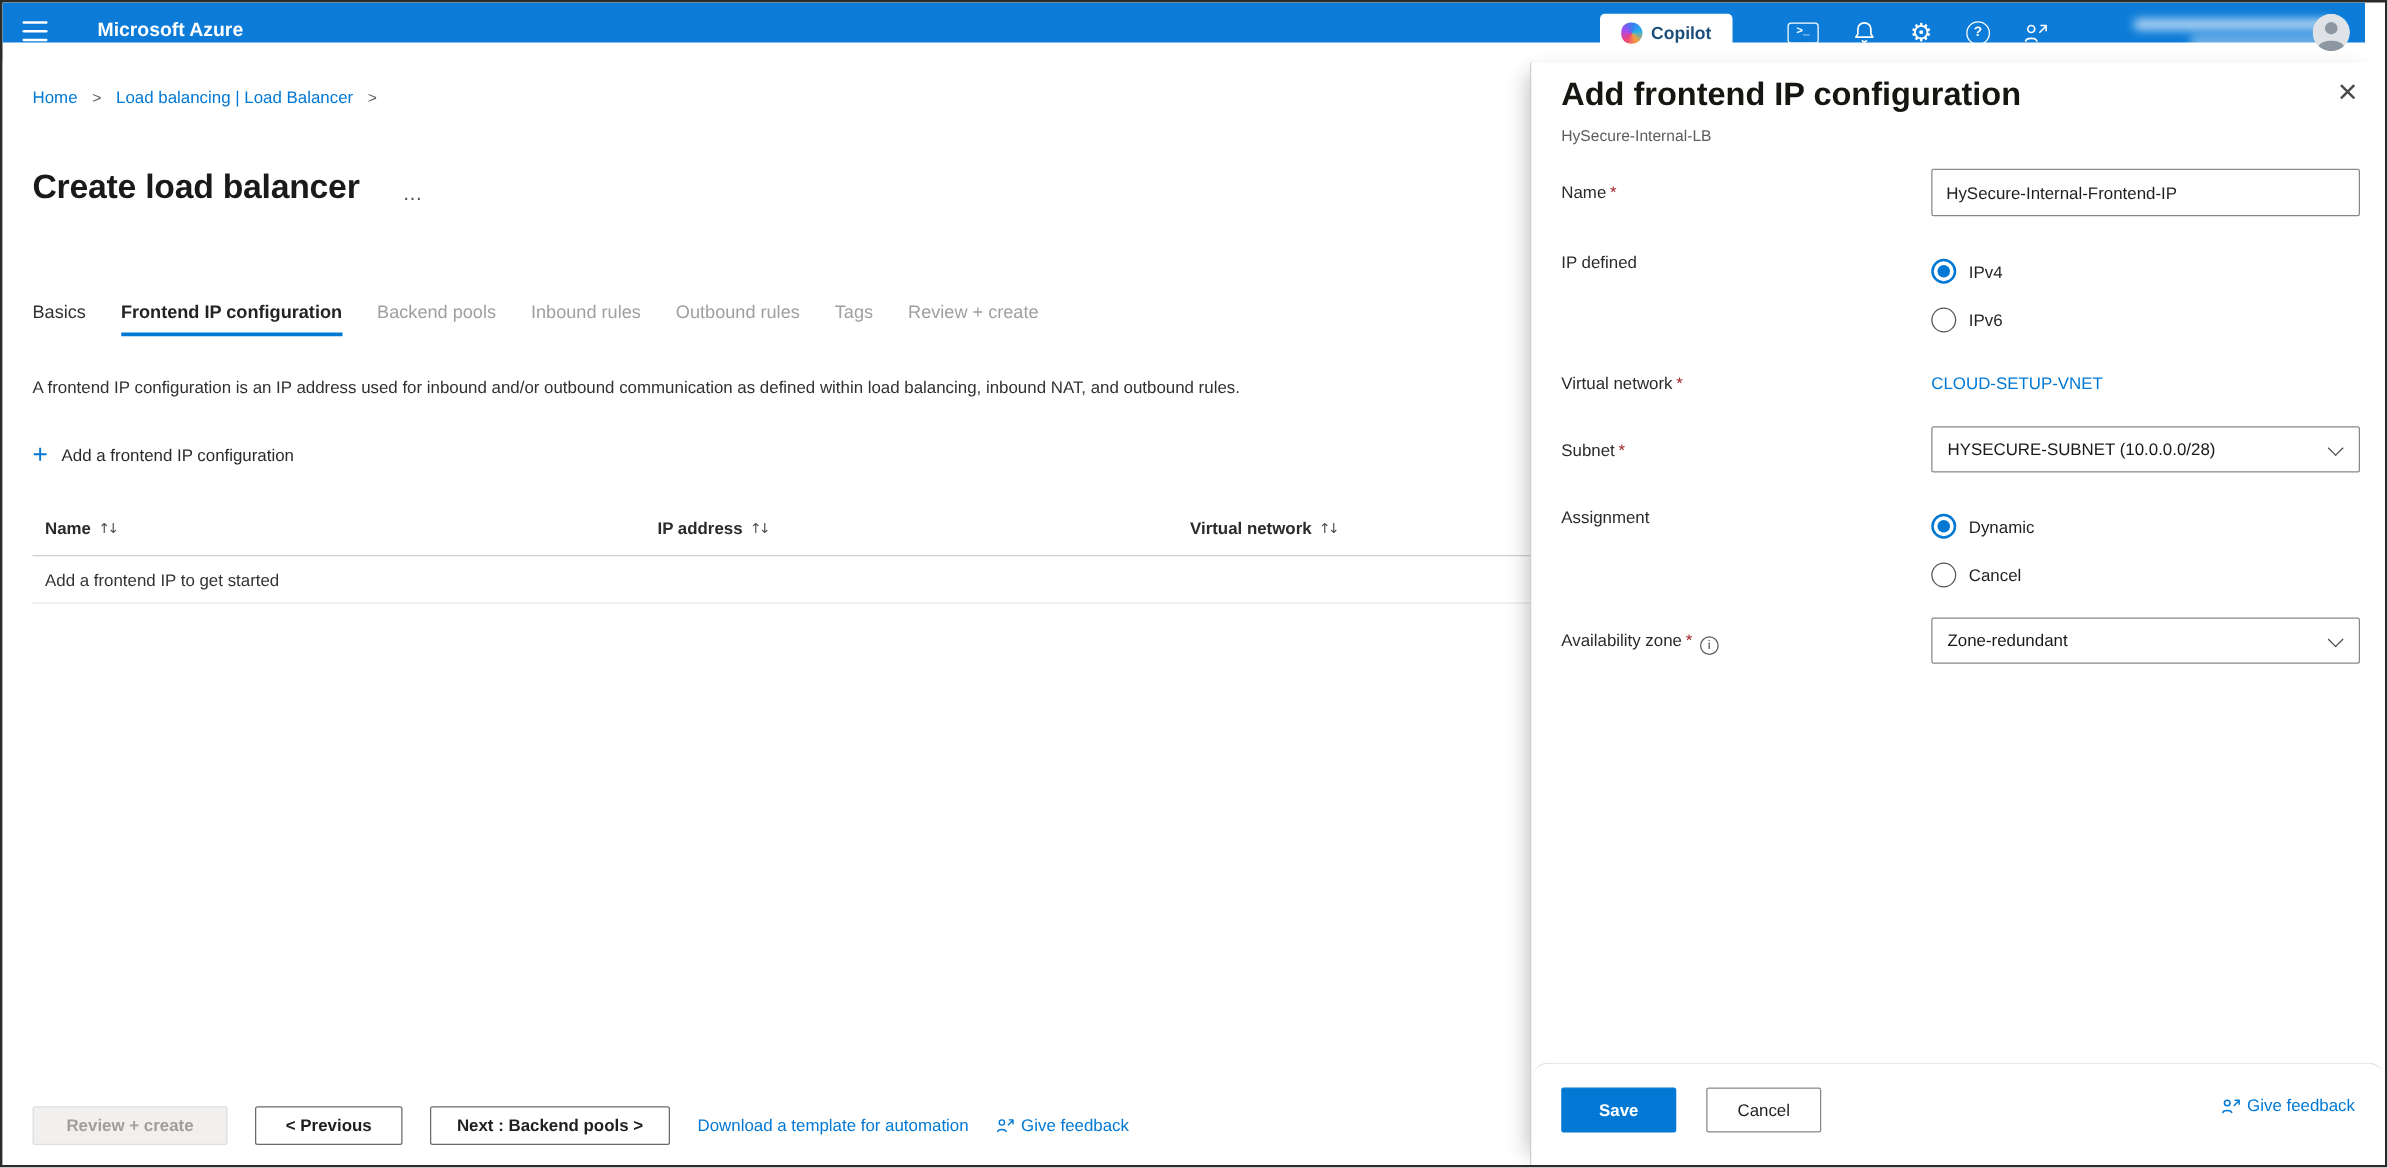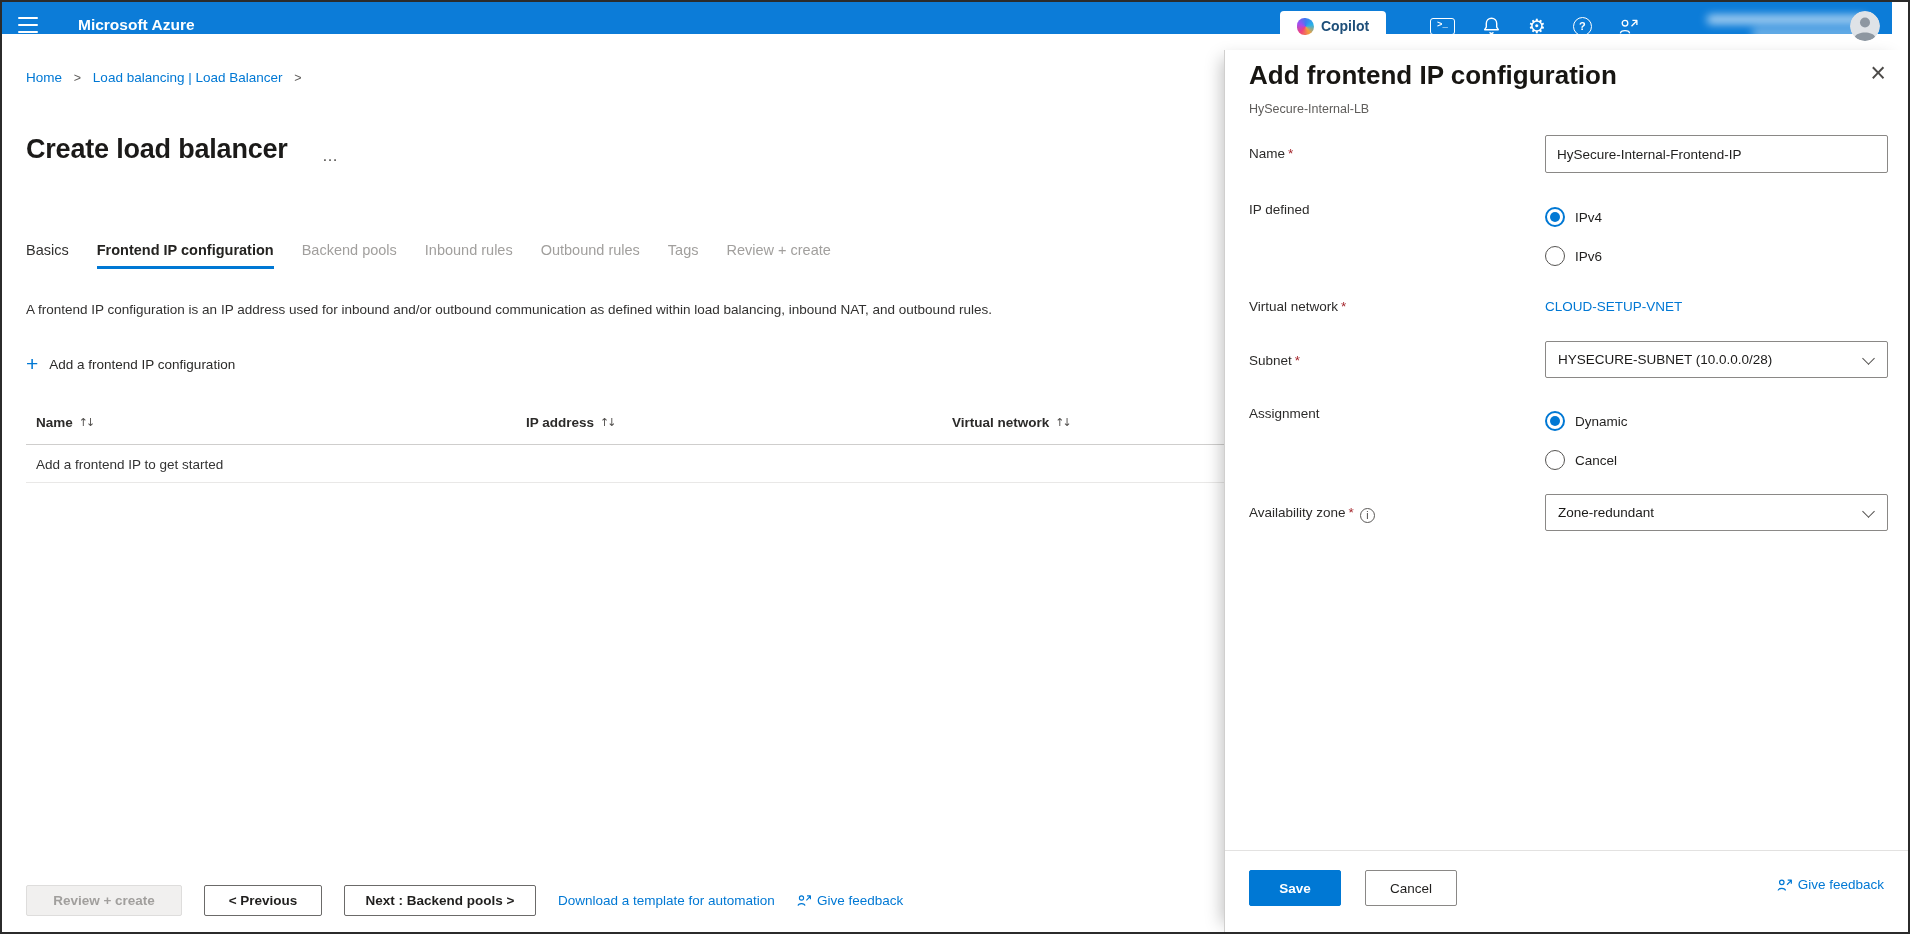--- a/index.html
+++ b/index.html
@@ -126,21 +126,21 @@
   .radio.checked::after { content:""; position:absolute; left:50%; top:50%; width:10px; height:10px;
            margin:-5px 0 0 -5px; border-radius:50%; background:var(--c-radio_selected,#0078d4); }
 
   .vnet-link { position:absolute; left:320px; font-size:13.5px; color:var(--c-accent,#0078d4);
                text-decoration:none; cursor:pointer; }
   .info-ic { display:inline-block; width:15px; height:15px; border:1px solid #5a5856;
              border-radius:50%; font-size:10px; line-height:13px; text-align:center;
              color:#3b3a39; margin-left:6px; vertical-align:-2px; cursor:pointer; }
 
   .panel-footer { position:absolute; left:0; right:0; bottom:0; height:82px;
-                  border-top:1px solid #e3e2e1; }
+                  border-top:1px solid #e3e2e1;border-radius:14px; }
   .btn-save { position:absolute; left:24px; top:19px; width:92px; height:36px;
               background:var(--c-accent,#0078d4); color:#fff; border:1px solid var(--c-accent,#0078d4);
               border-radius:2px; font-family:inherit; font-size:13.5px; font-weight:700; cursor:pointer; }
   .btn-cancel { position:absolute; left:140px; top:19px; width:92px; height:36px;
               background:#fff; color:#201f1e; border:1px solid var(--c-border_gray,#8a8886);
               border-radius:2px; font-family:inherit; font-size:13.5px; cursor:pointer; }
   .panel-fb { position:absolute; right:24px; top:26px; }
 </style>
 </head>
 <body>

